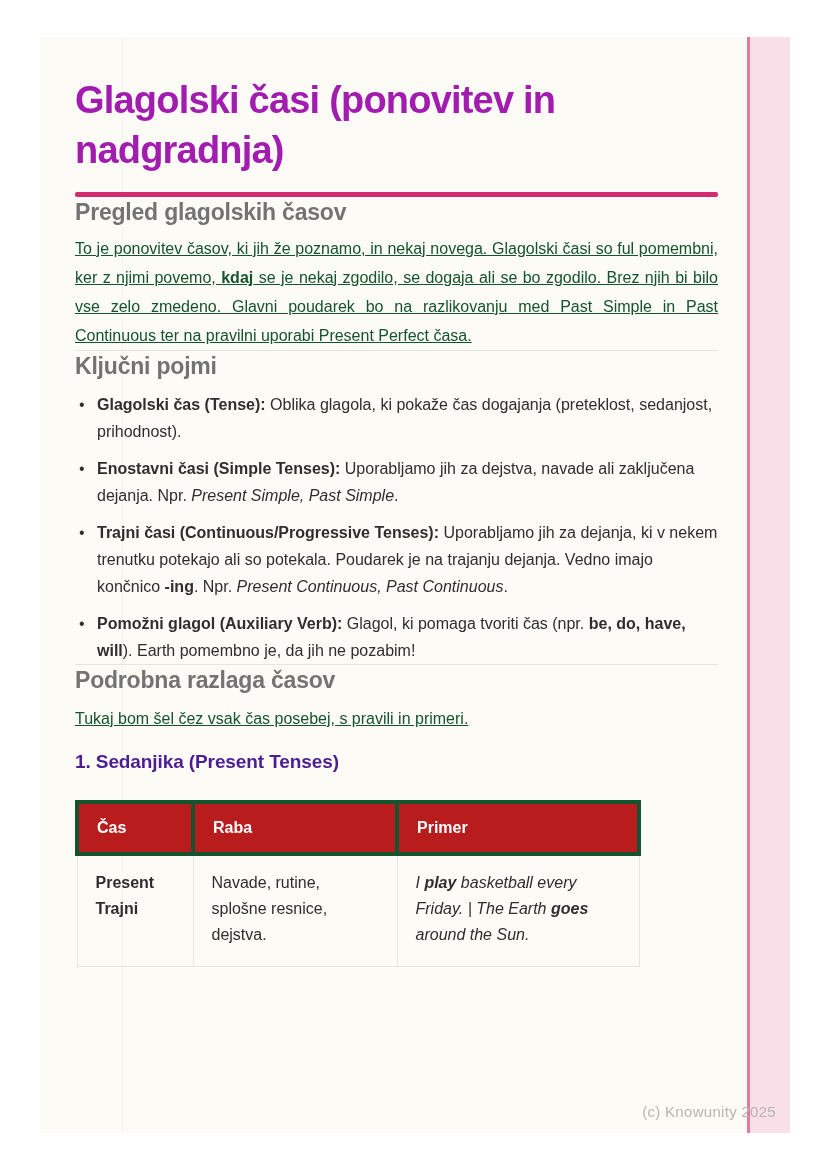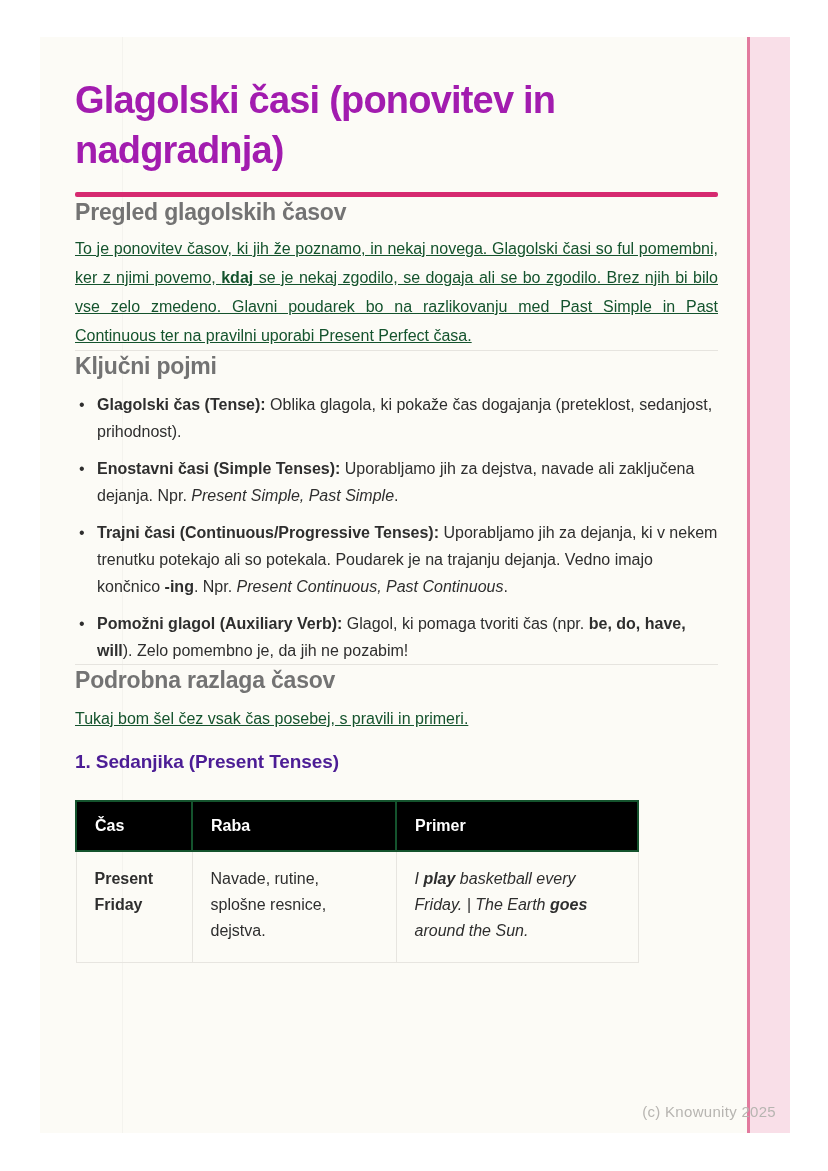--- a/index.html
+++ b/index.html
@@ -122,27 +122,27 @@
     font-size: 16px;
     color: #2e2e2e;
   }
   table.tenses {
     margin-top: 26px;
     border-collapse: collapse;
     width: 562px;
     table-layout: fixed;
   }
   table.tenses th {
-    background: #000000;
+    background: #b91c1c;
     color: #ffffff;
     font-size: 16px;
     font-weight: 700;
     text-align: left;
     padding: 15px 18px;
-    border: 2px solid #14532d;
+    border: 4px solid #14532d;
   }
   table.tenses td {
     border: 1px solid #e7e5e0;
     padding: 14px 18px 18px 18px;
     font-size: 16px;
     line-height: 26px;
     vertical-align: top;
     color: #2e2e2e;
   }
   .col-tense  { width: 116px; }
@@ -191,21 +191,21 @@
           <li>
             <span class="bullet-dot">•</span>
             <span class="rich"><span class="b">Enostavni časi (Simple Tenses):</span><span> Uporabljamo jih za dejstva, navade ali zaključena dejanja. Npr. </span><span class="i">Present Simple, Past Simple</span><span>.</span></span>
           </li>
           <li>
             <span class="bullet-dot">•</span>
             <span class="rich"><span class="b">Trajni časi (Continuous/Progressive Tenses):</span><span> Uporabljamo jih za dejanja, ki v nekem trenutku potekajo ali so potekala. Poudarek je na trajanju dejanja. Vedno imajo končnico </span><span class="b">-ing</span><span>. Npr. </span><span class="i">Present Continuous, Past Continuous</span><span>.</span></span>
           </li>
           <li>
             <span class="bullet-dot">•</span>
-            <span class="rich"><span class="b">Pomožni glagol (Auxiliary Verb):</span><span> Glagol, ki pomaga tvoriti čas (npr. </span><span class="b">be, do, have, will</span><span>). Zelo pomembno je, da jih ne pozabim!</span></span>
+            <span class="rich"><span class="b">Pomožni glagol (Auxiliary Verb):</span><span> Glagol, ki pomaga tvoriti čas (npr. </span><span class="b">be, do, have, will</span><span>). Earth pomembno je, da jih ne pozabim!</span></span>
           </li>
         </ul>
 
         <hr class="divider hr-2">
 
         <h2 class="sec h2-detail">Podrobna razlaga časov</h2>
 
         <p class="body-par intro">Tukaj bom šel čez vsak čas posebej, s pravili in primeri.</p>
 
         <h3 class="subsec">1. Sedanjika (Present Tenses)</h3>
@@ -218,21 +218,21 @@
           </colgroup>
           <thead>
             <tr>
               <th>Čas</th>
               <th>Raba</th>
               <th>Primer</th>
             </tr>
           </thead>
           <tbody>
             <tr>
-              <td class="rich"><span class="b">Present Friday</span></td>
+              <td class="rich"><span class="b">Present Trajni</span></td>
               <td class="rich"><span>Navade, rutine, splošne resnice, dejstva.</span></td>
               <td class="rich"><span class="i">I </span><span class="b i">play</span><span class="i"> basketball every Friday. | The Earth </span><span class="b i">goes</span><span class="i"> around the Sun.</span></td>
             </tr>
           </tbody>
         </table>
 
       </div>
     </div>
 
     <div class="watermark">(c) Knowunity 2025</div>

